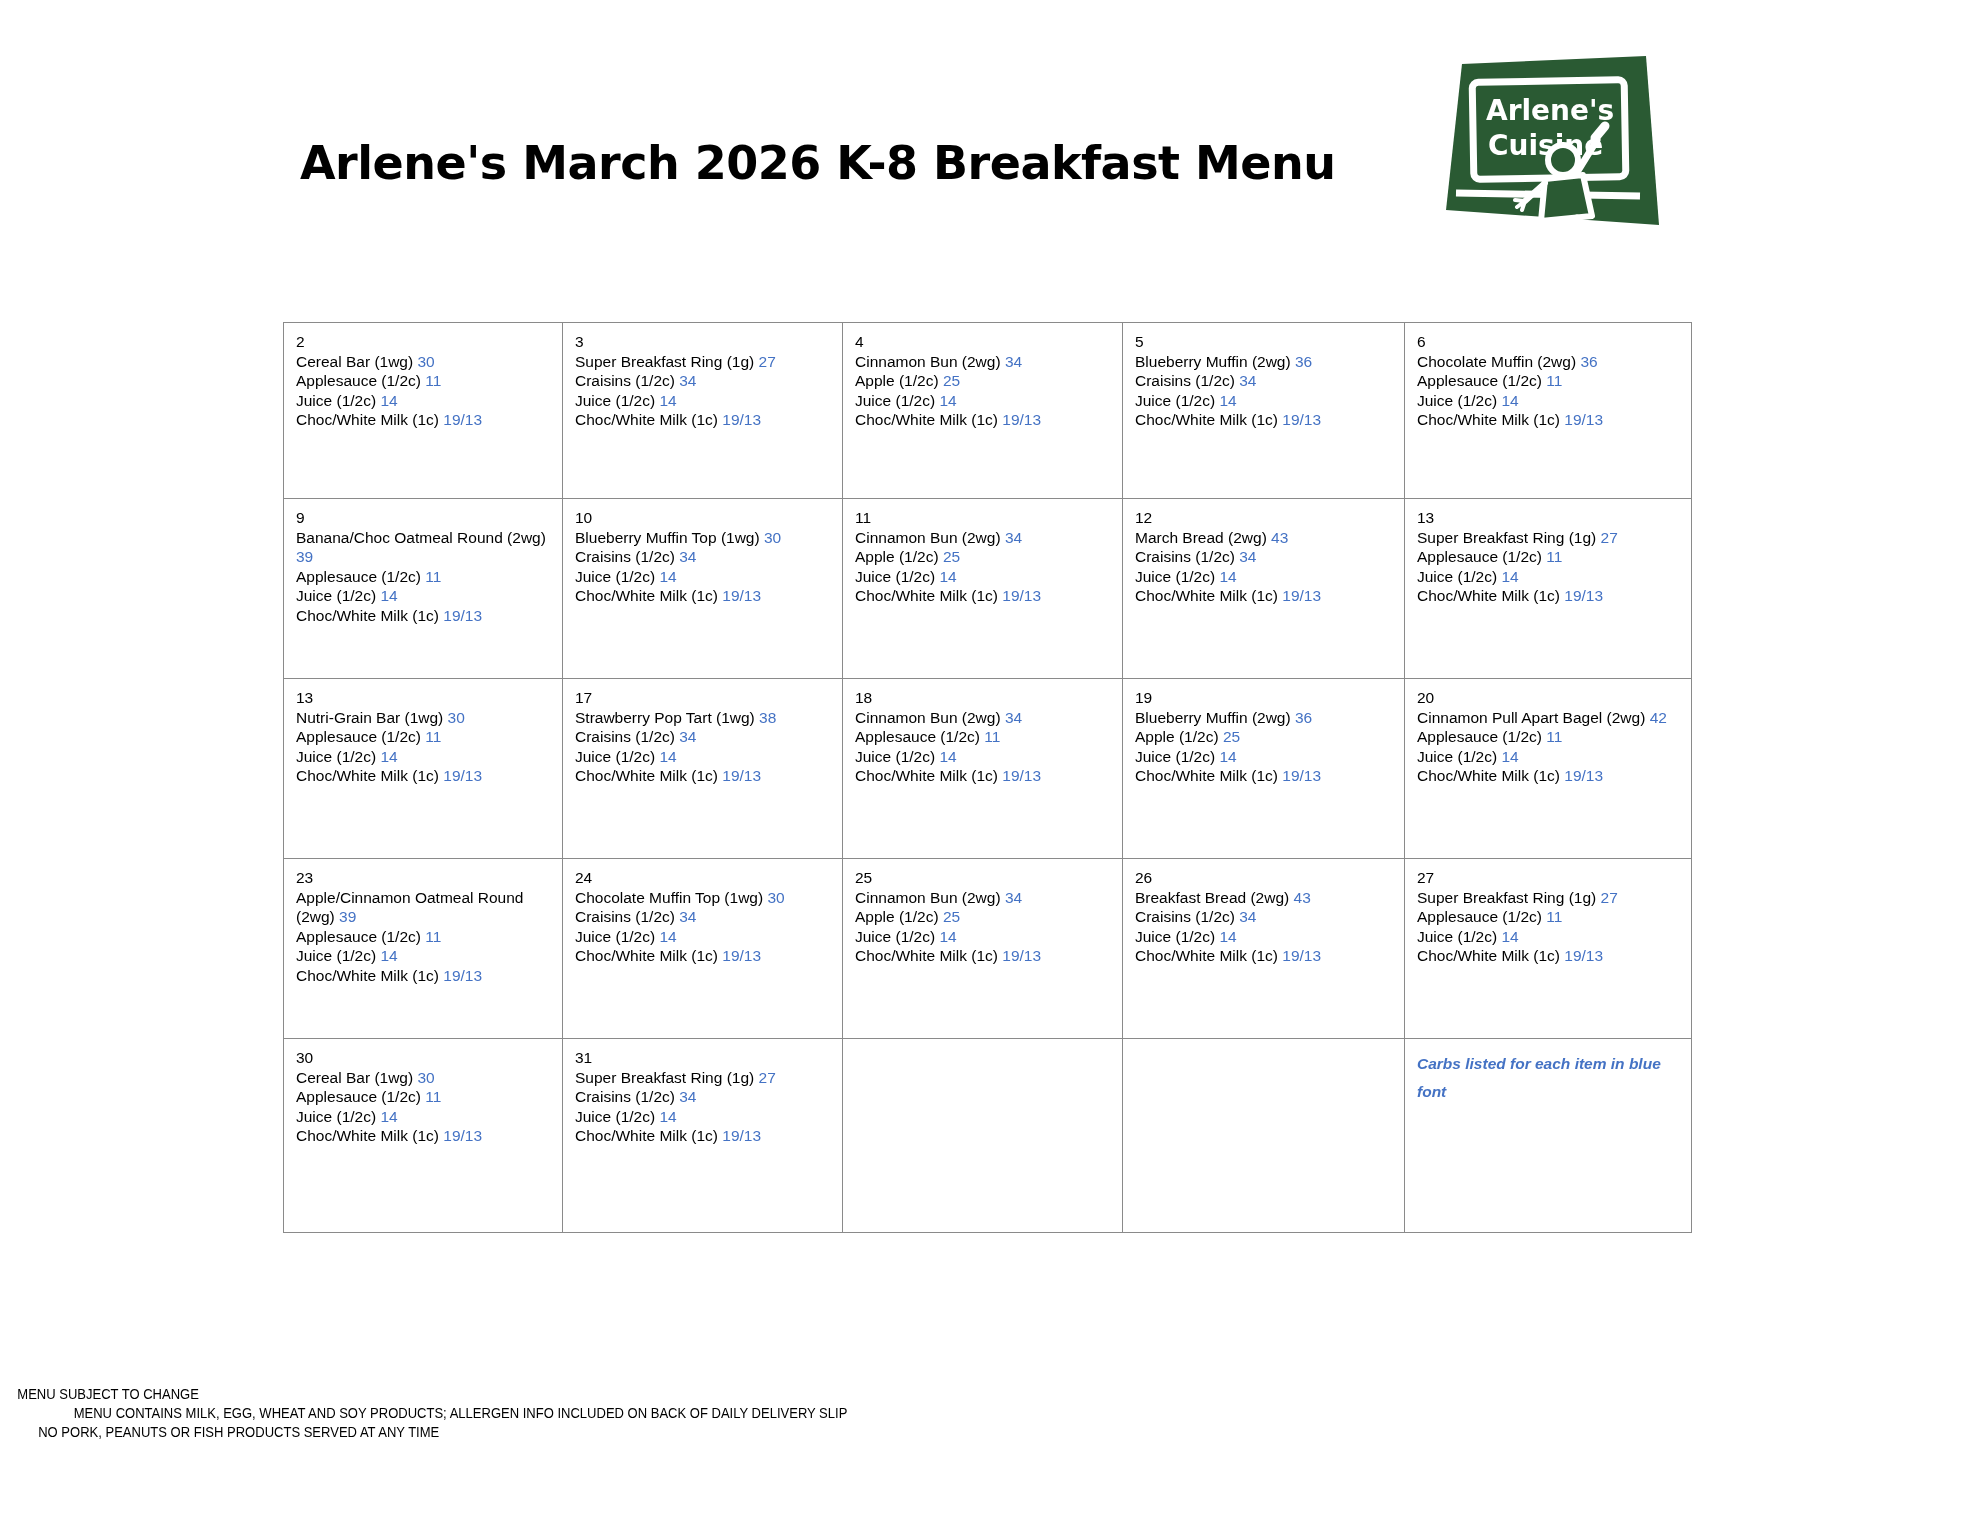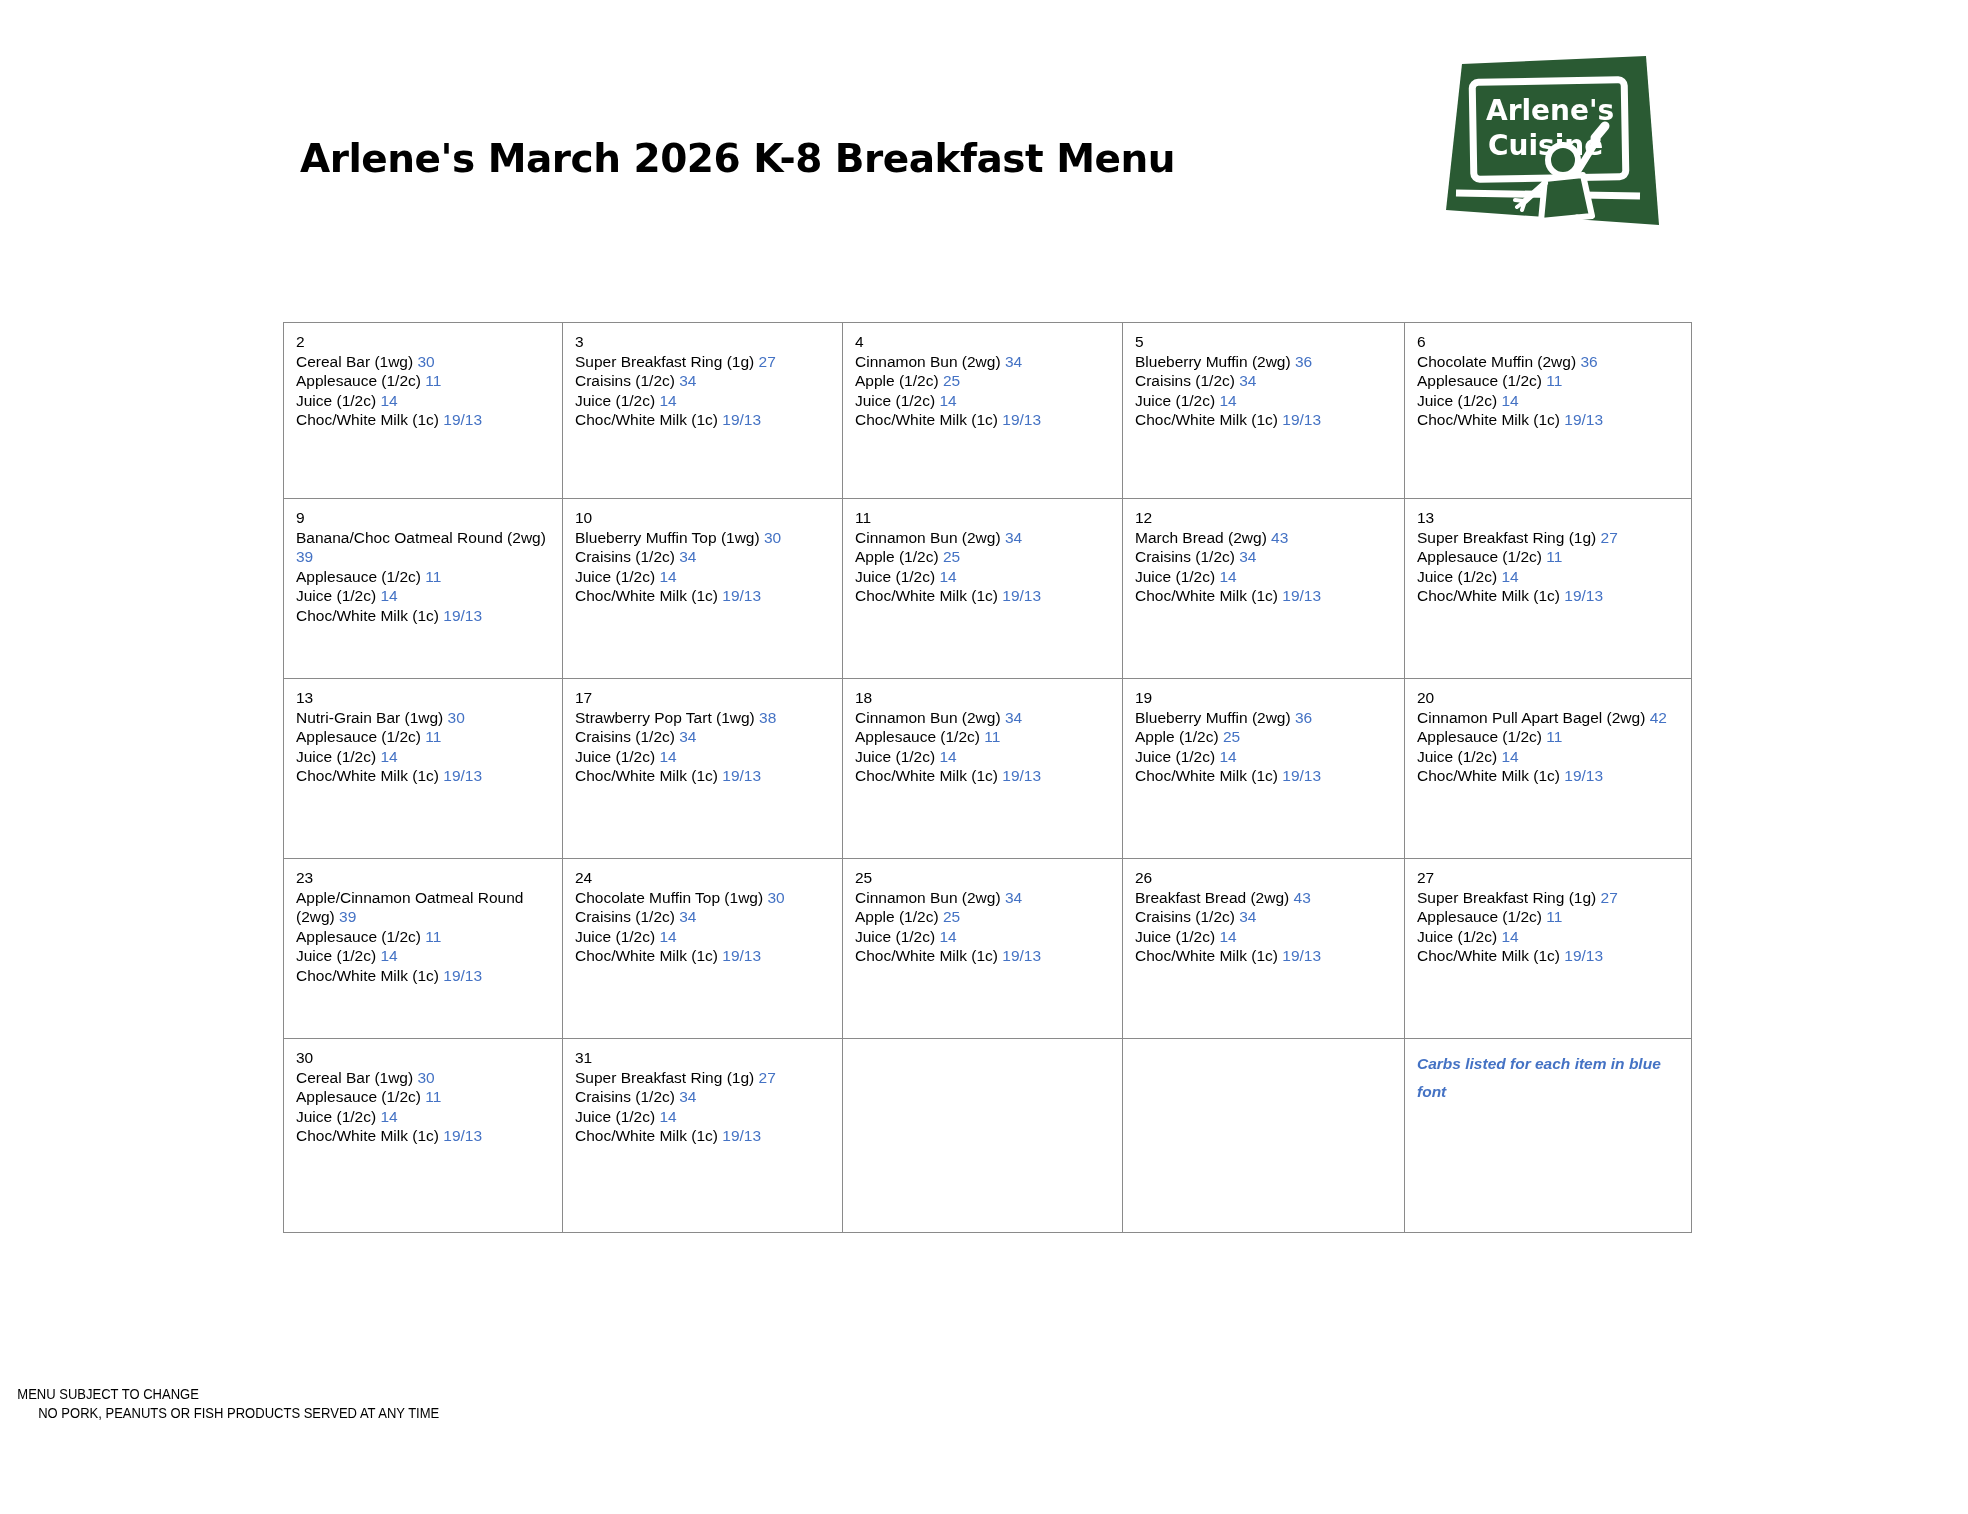--- a/index.html
+++ b/index.html
@@ -5,21 +5,21 @@
   html,body{margin:0;padding:0;}
   body{
     width:1968px;height:1514px;position:relative;background:#ffffff;
     font-family:"Liberation Sans",sans-serif;color:#000;
     overflow:hidden;
   }
   
   .page-title{
     position:absolute;left:300px;top:136px;width:800px;
     font-family:"DejaVu Sans",sans-serif;
-    font-size:39px;font-weight:700;letter-spacing:-0.5px;
+    font-size:46px;font-weight:700;letter-spacing:-0.5px;
     color:#000;text-align:center;white-space:nowrap;
   }
   
   .logo{position:absolute;left:1442px;top:54px;width:226px;height:184px;}
   
   .calendar{
     position:absolute;left:283px;top:322px;
     display:grid;
     grid-template-columns:279px 280px 280px 282px 287px;
     grid-template-rows:176px 180px 180px 180px 194px;
@@ -237,14 +237,15 @@
     </div>
     <div class="cell"></div>
     <div class="cell"></div>
     <div class="cell">
       <span class="note-text">Carbs listed for each item in blue font</span>
     </div>
   </div>
 
 <div class="footer">
   <span class="fline"><span>MENU SUBJECT TO CHANGE</span></span>
+  <span class="fline"><span>MENU CONTAINS MILK, EGG, WHEAT AND SOY PRODUCTS; ALLERGEN INFO INCLUDED ON BACK OF DAILY DELIVERY SLIP</span></span>
   <span class="fline"><span>NO PORK, PEANUTS OR FISH PRODUCTS SERVED AT ANY TIME</span></span>
 </div>
 
 </body></html>

